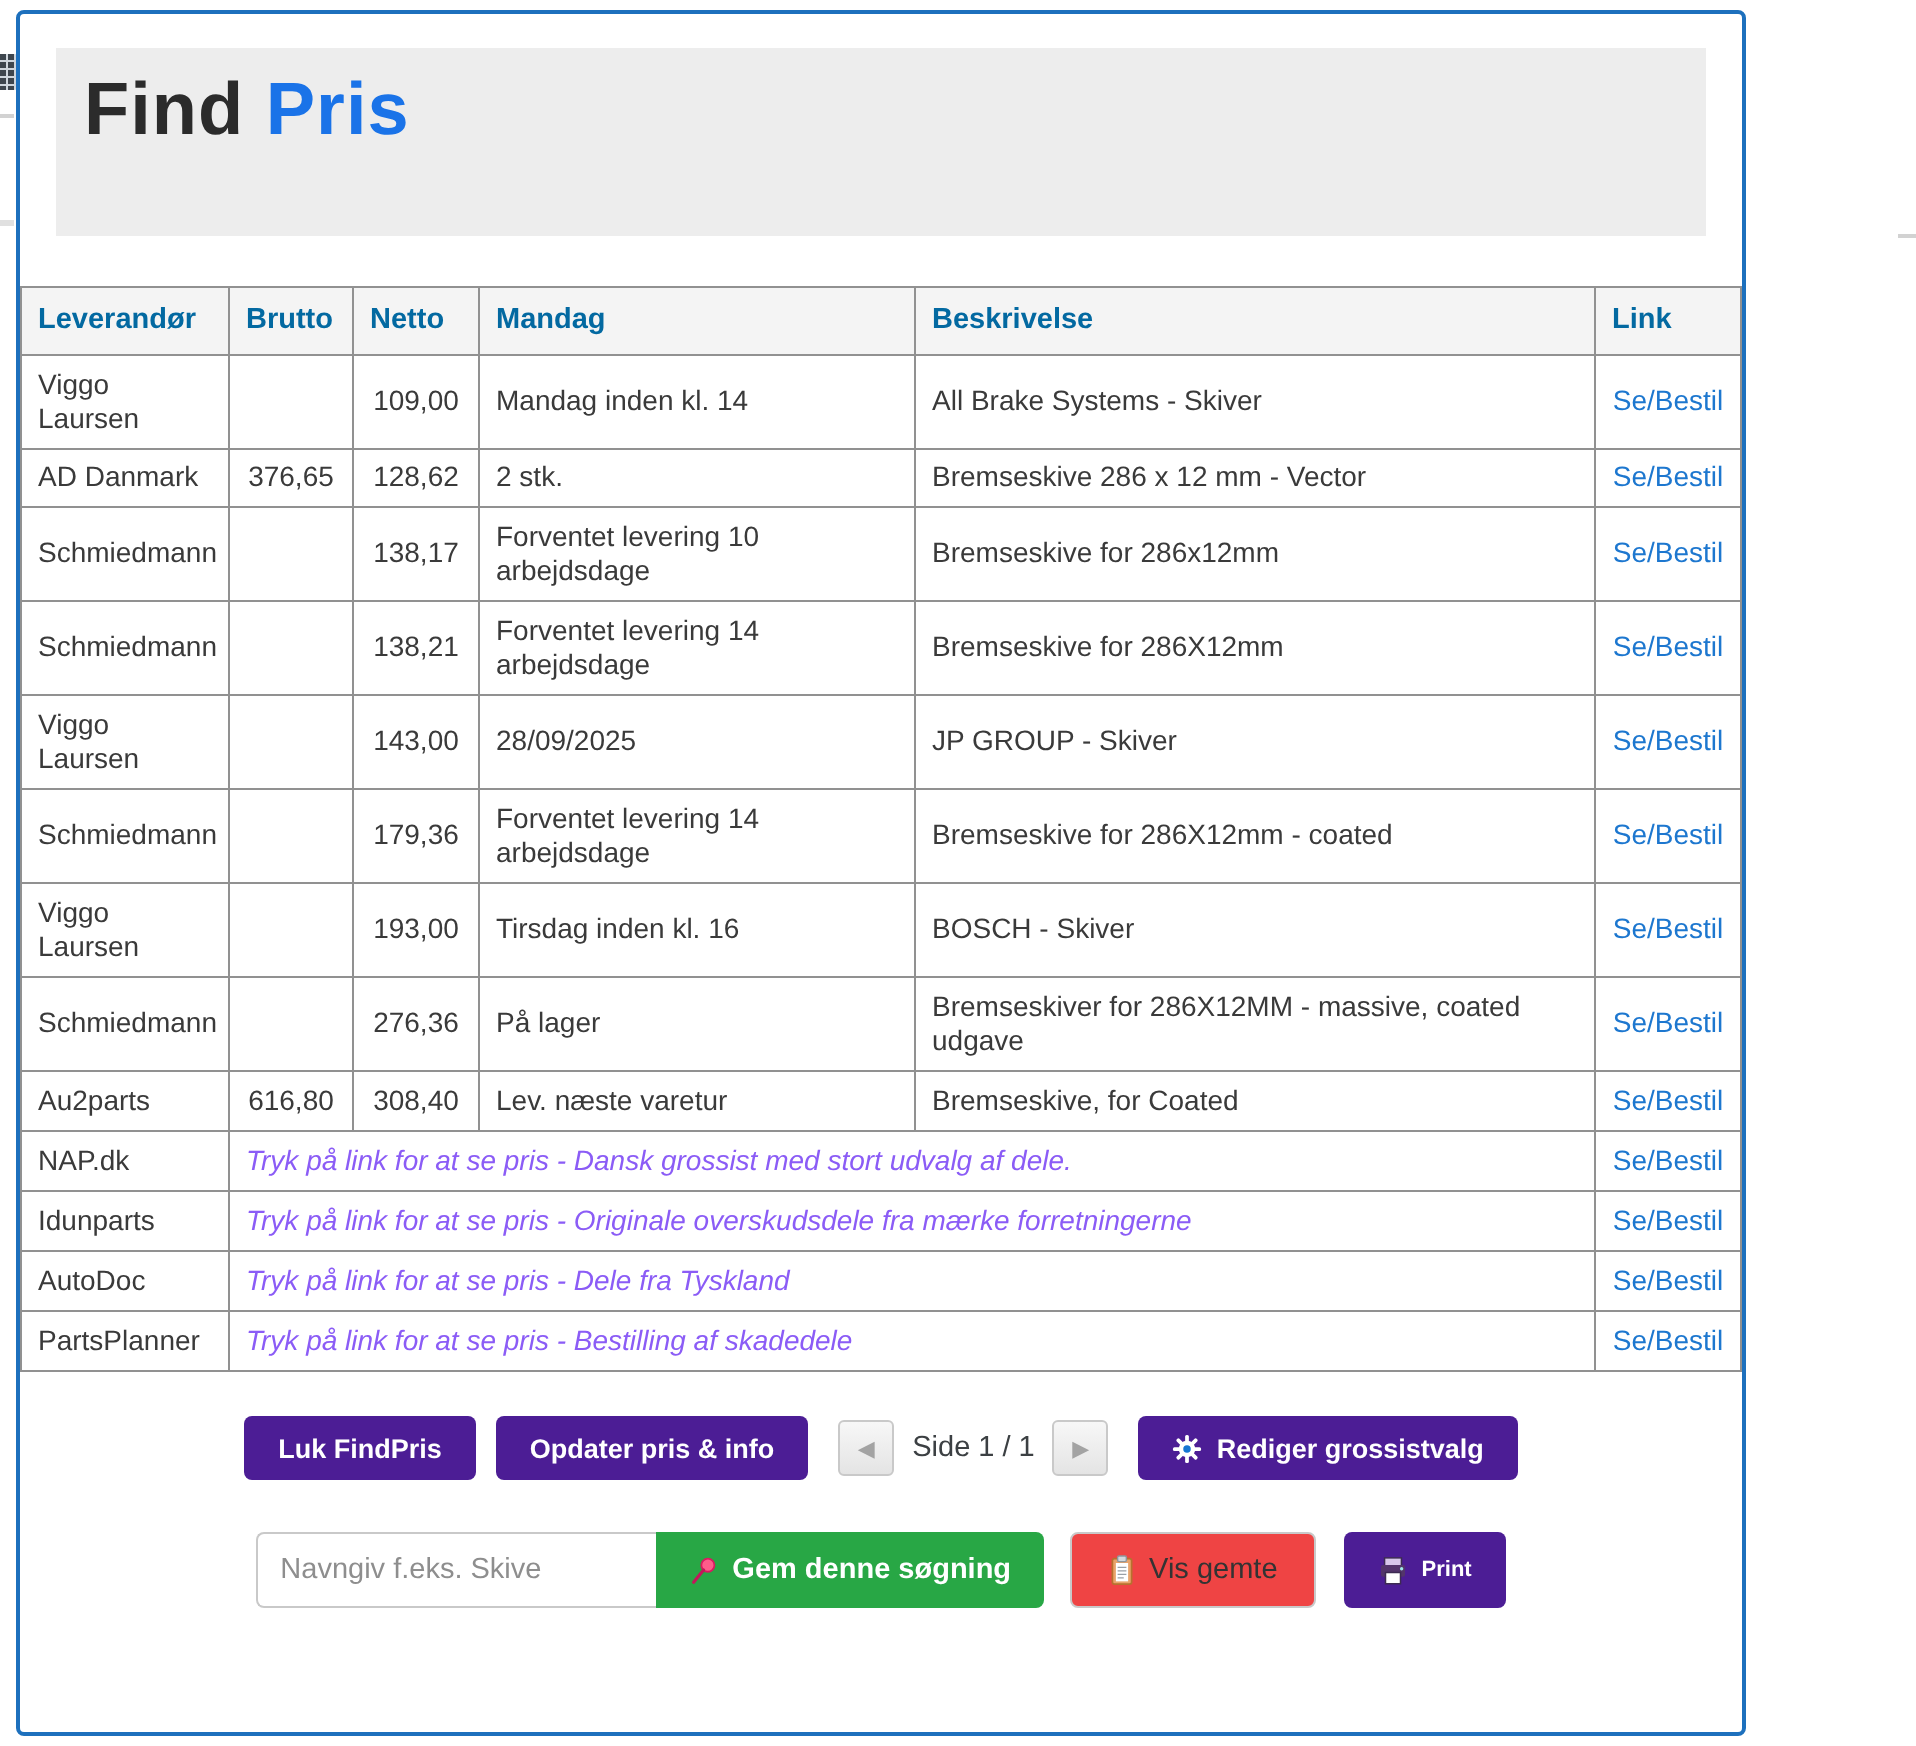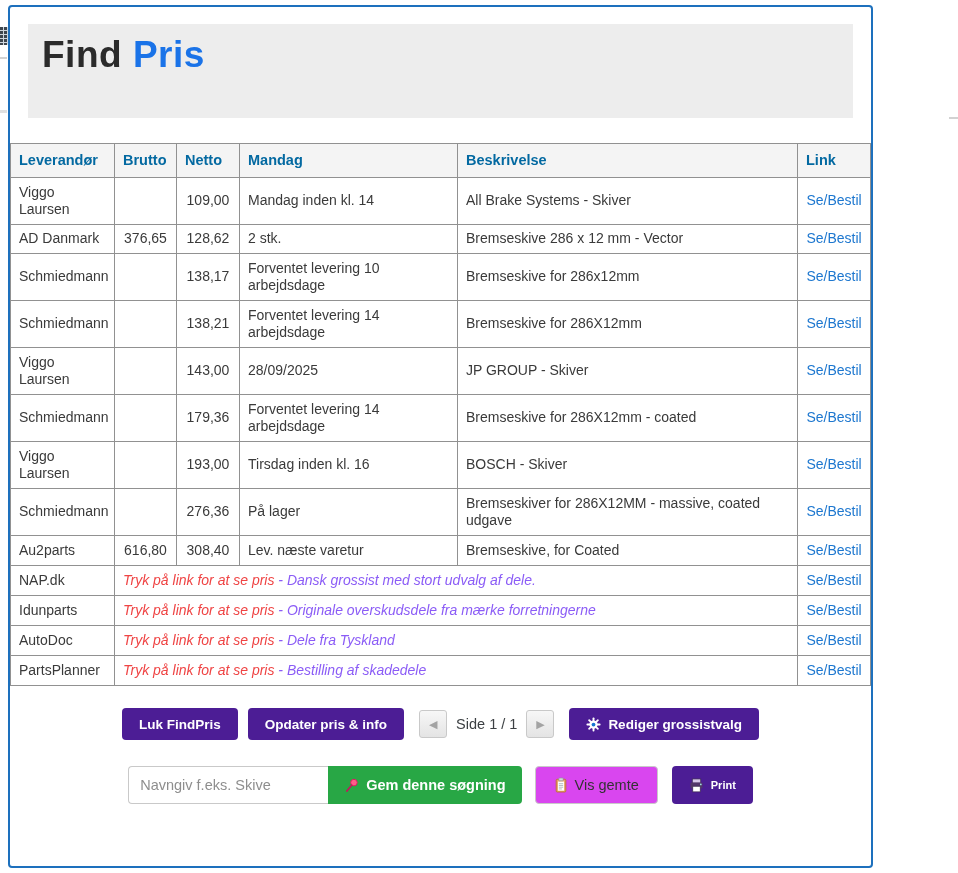--- a/index.html
+++ b/index.html
@@ -35,21 +35,21 @@
   table.price { margin:25px auto 0 auto; width:860px; border-collapse:collapse;
     font-size:14px; color:#3a3a3a; table-layout:fixed; }
   table.price th, table.price td { border:1px solid #919191; padding:5px 8px; line-height:1.25; vertical-align:middle; overflow:hidden; }
   table.price th { background:#f4f4f4; text-align:left; font-weight:bold; color:#0369a1; height:34px; font-size:14.5px; }
   td.num { text-align:center; }
   td.link-cell { text-align:center; padding:5px 4px; }
   td.link-cell a { color:#1d77cf; text-decoration:none; cursor:pointer; }
   tr.rh-lg { height:47px; }
   tr.rh-sm { height:29px; }
   tr.rh-md { height:30px; }
-  .promo-link { color:#ef4444; font-style:italic; }
+  .promo-link { color:#8b5cf6; font-style:italic; }
   .promo-desc { color:#8b5cf6; font-style:italic; }
 
   .toolbar { margin-top:22px; display:flex; justify-content:center; align-items:center; }
   .btn { display:inline-flex; align-items:center; justify-content:center; gap:7px;
     border:none; border-radius:4px; cursor:pointer; white-space:nowrap;
     font-family:"Liberation Sans", sans-serif; }
   .btn-blue { background:#4c1d95; color:#fff; font-weight:bold; font-size:13.5px; height:32px; padding:0 17px; }
   .toolbar .btn-blue { margin:0 5px; }
   .pager { display:flex; align-items:center; margin:0 10px; }
   .pager-btn { width:28px; height:28px; border:1px solid #c9c9c9; border-radius:3px;
@@ -58,21 +58,21 @@
   .pager-label { font-size:14.5px; color:#3c4043; margin:0 9px; }
 
   .savebar { margin-top:26px; display:flex; justify-content:center; align-items:center; }
   .save-group { display:flex; align-items:stretch;border-radius:10px; }
   .save-input { width:200px; height:38px; border:1px solid #c9c9c9; border-right:none;
     border-radius:4px 0 0 4px; padding:0 11px; font-size:14.5px; color:#444;
     font-family:"Liberation Sans", sans-serif; outline:none; }
   .save-input::placeholder { color:#8e8e8e; }
   .btn-green { background:#28a745; color:#fff; font-weight:bold; font-size:14.5px;
     height:38px; padding:0 16px; border-radius:0 4px 4px 0; }
-  .btn-gray { background:#d946ef; border:1px solid #c9c9c9; color:#333;
+  .btn-gray { background:#ef4444; border:1px solid #c9c9c9; color:#333;
     font-size:14.5px; height:38px; padding:0 18px; margin-left:13px; }
   .btn-print { height:38px; font-size:11px; padding:0 17px; margin-left:14px;text-align:center; }
 
   .icon { display:inline-flex; align-items:center; justify-content:center; }
 </style>
 </head>
 <body>
 
 <div class="bg-grid-icon"></div>
 <div class="bg-line l1"></div>

